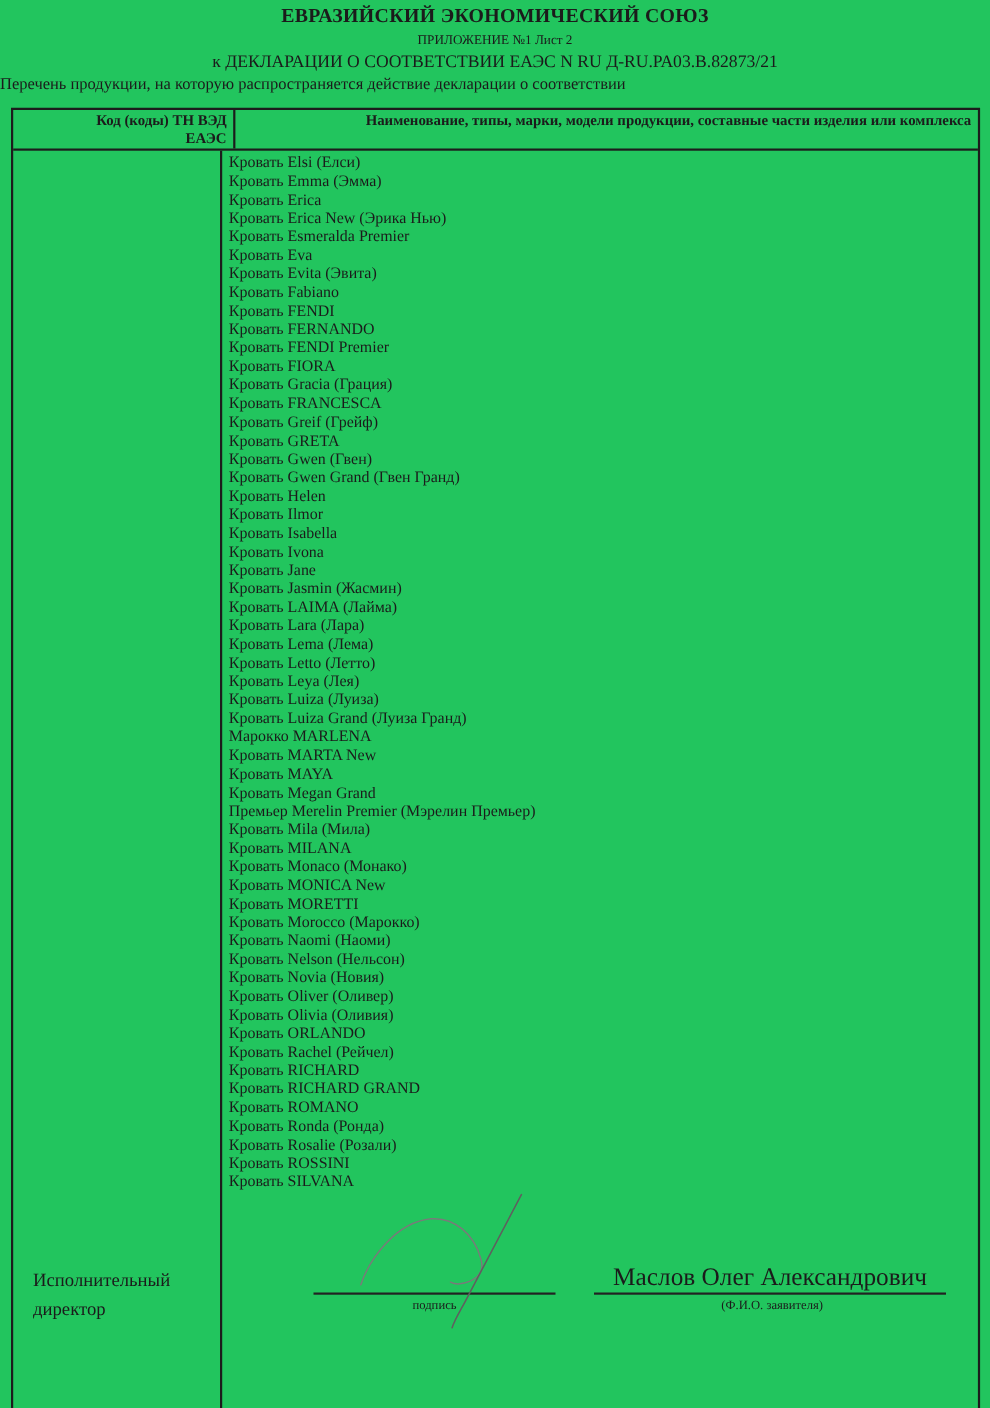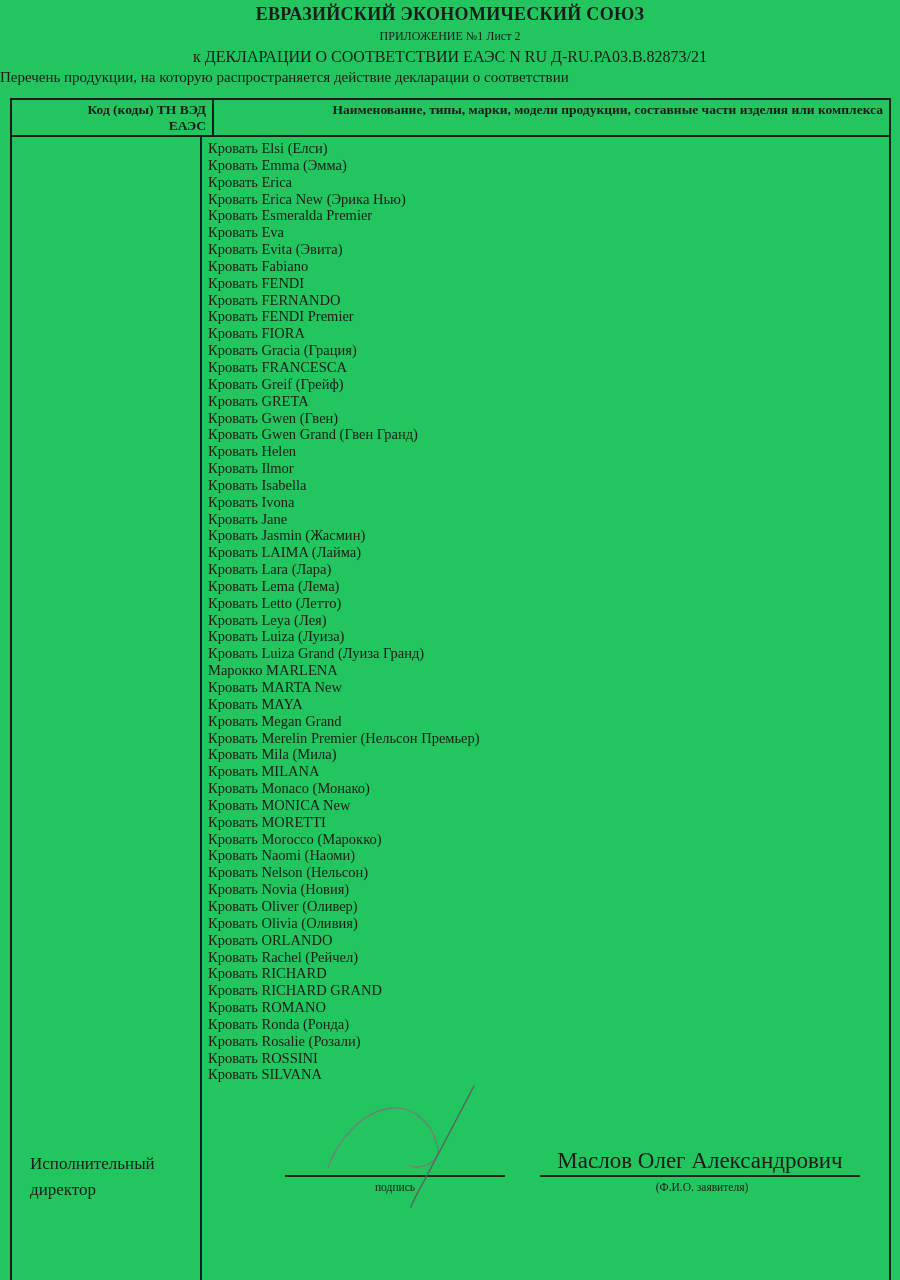--- a/index.html
+++ b/index.html
@@ -202,21 +202,21 @@
           <div class="prod-line">Кровать Luiza Grand (Луиза Гранд)</div>
 
           <div class="prod-line">Марокко MARLENA</div>
 
           <div class="prod-line">Кровать MARTA New</div>
 
           <div class="prod-line">Кровать MAYA</div>
 
           <div class="prod-line">Кровать Megan Grand</div>
 
-          <div class="prod-line">Кровать Merelin Premier (Нельсон Премьер)</div>
+          <div class="prod-line">Премьер Merelin Premier (Мэрелин Премьер)</div>
 
           <div class="prod-line">Кровать Mila (Мила)</div>
 
           <div class="prod-line">Кровать MILANA</div>
 
           <div class="prod-line">Кровать Monaco (Монако)</div>
 
           <div class="prod-line">Кровать MONICA New</div>
 
           <div class="prod-line">Кровать MORETTI</div>

